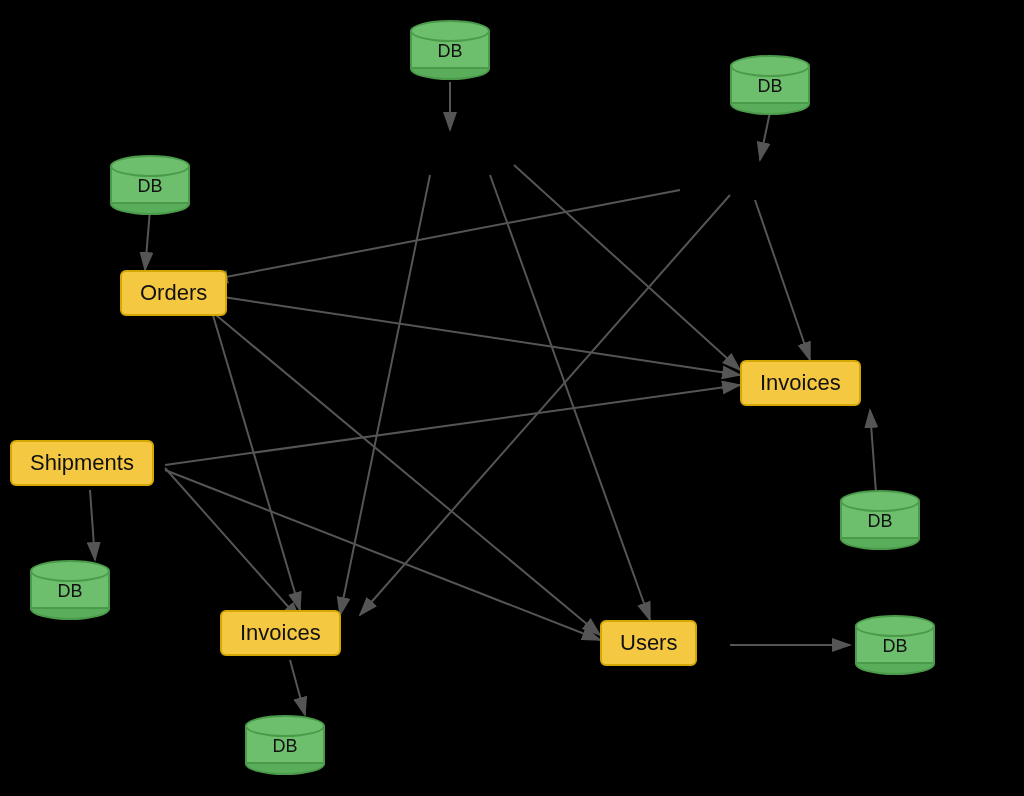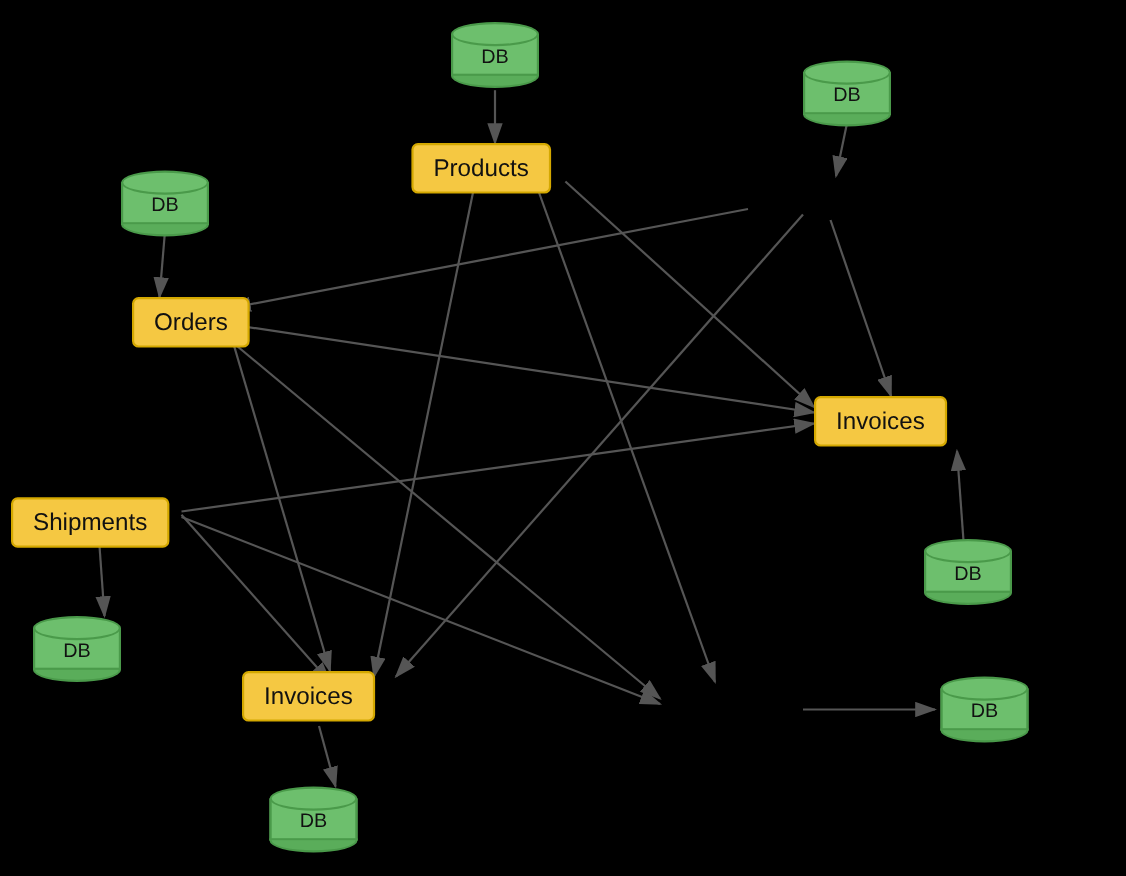--- a/index.html
+++ b/index.html
@@ -203,35 +203,35 @@
   </div>
 
   <div class="node db-cylinder" style="left:855px; top:615px;">
     <div class="db-top"></div>
     <div class="db-body" style="position:relative;">
       <span class="db-label">DB</span>
     </div>
     <div class="db-bottom-ellipse"></div>
   </div>
 
-  <div class="node" style="left:374px; top:130px;">
-    <div class="box">Products</div>
-  </div>
 
 
   <div class="node" style="left:80px; top:270px;padding-left:40px;">
     <div class="box">Orders</div>
   </div>
 
   <div class="node" style="left:740px; top:360px;">
     <div class="box">Invoices</div>
   </div>
 
-  <div class="node" style="left:10px; top:452px;justify-content:flex-end;">
+  <div class="node" style="left:10px; top:440px;justify-content:flex-end;">
     <div class="box">Shipments</div>
   </div>
 
   <div class="node" style="left:220px; top:610px;">
     <div class="box">Invoices</div>
   </div>
 
+  <div class="node" style="left:600px; top:620px;">
+    <div class="box">Users</div>
+  </div>
 
 </div>
 
 </body></html>

